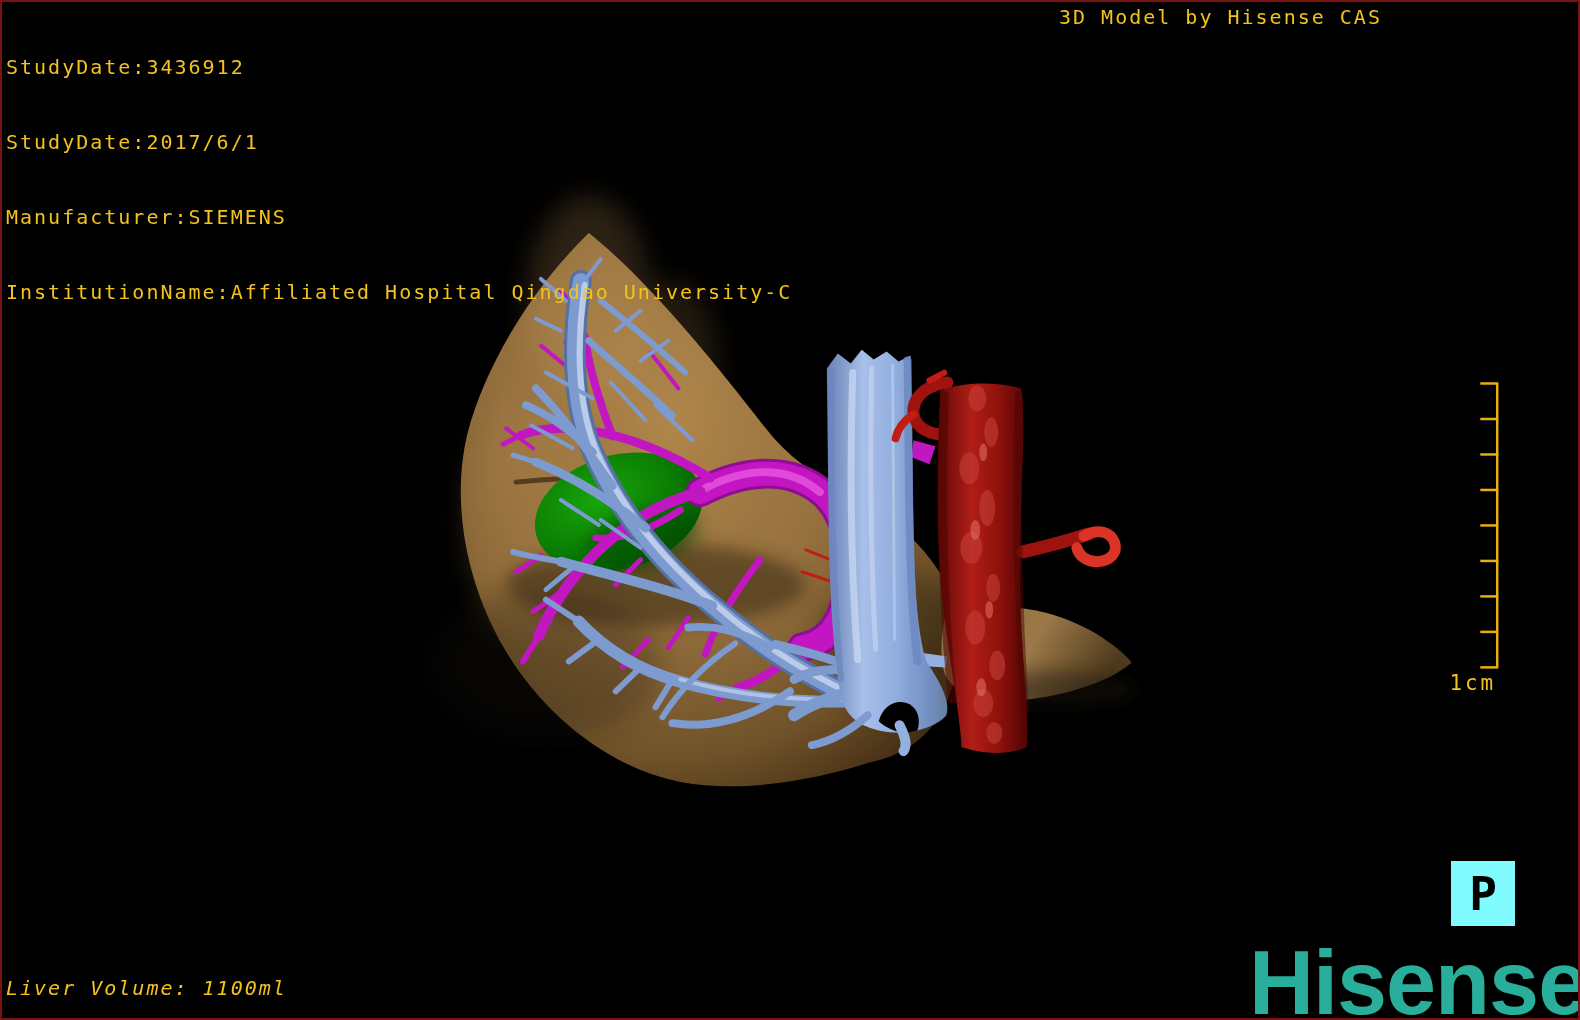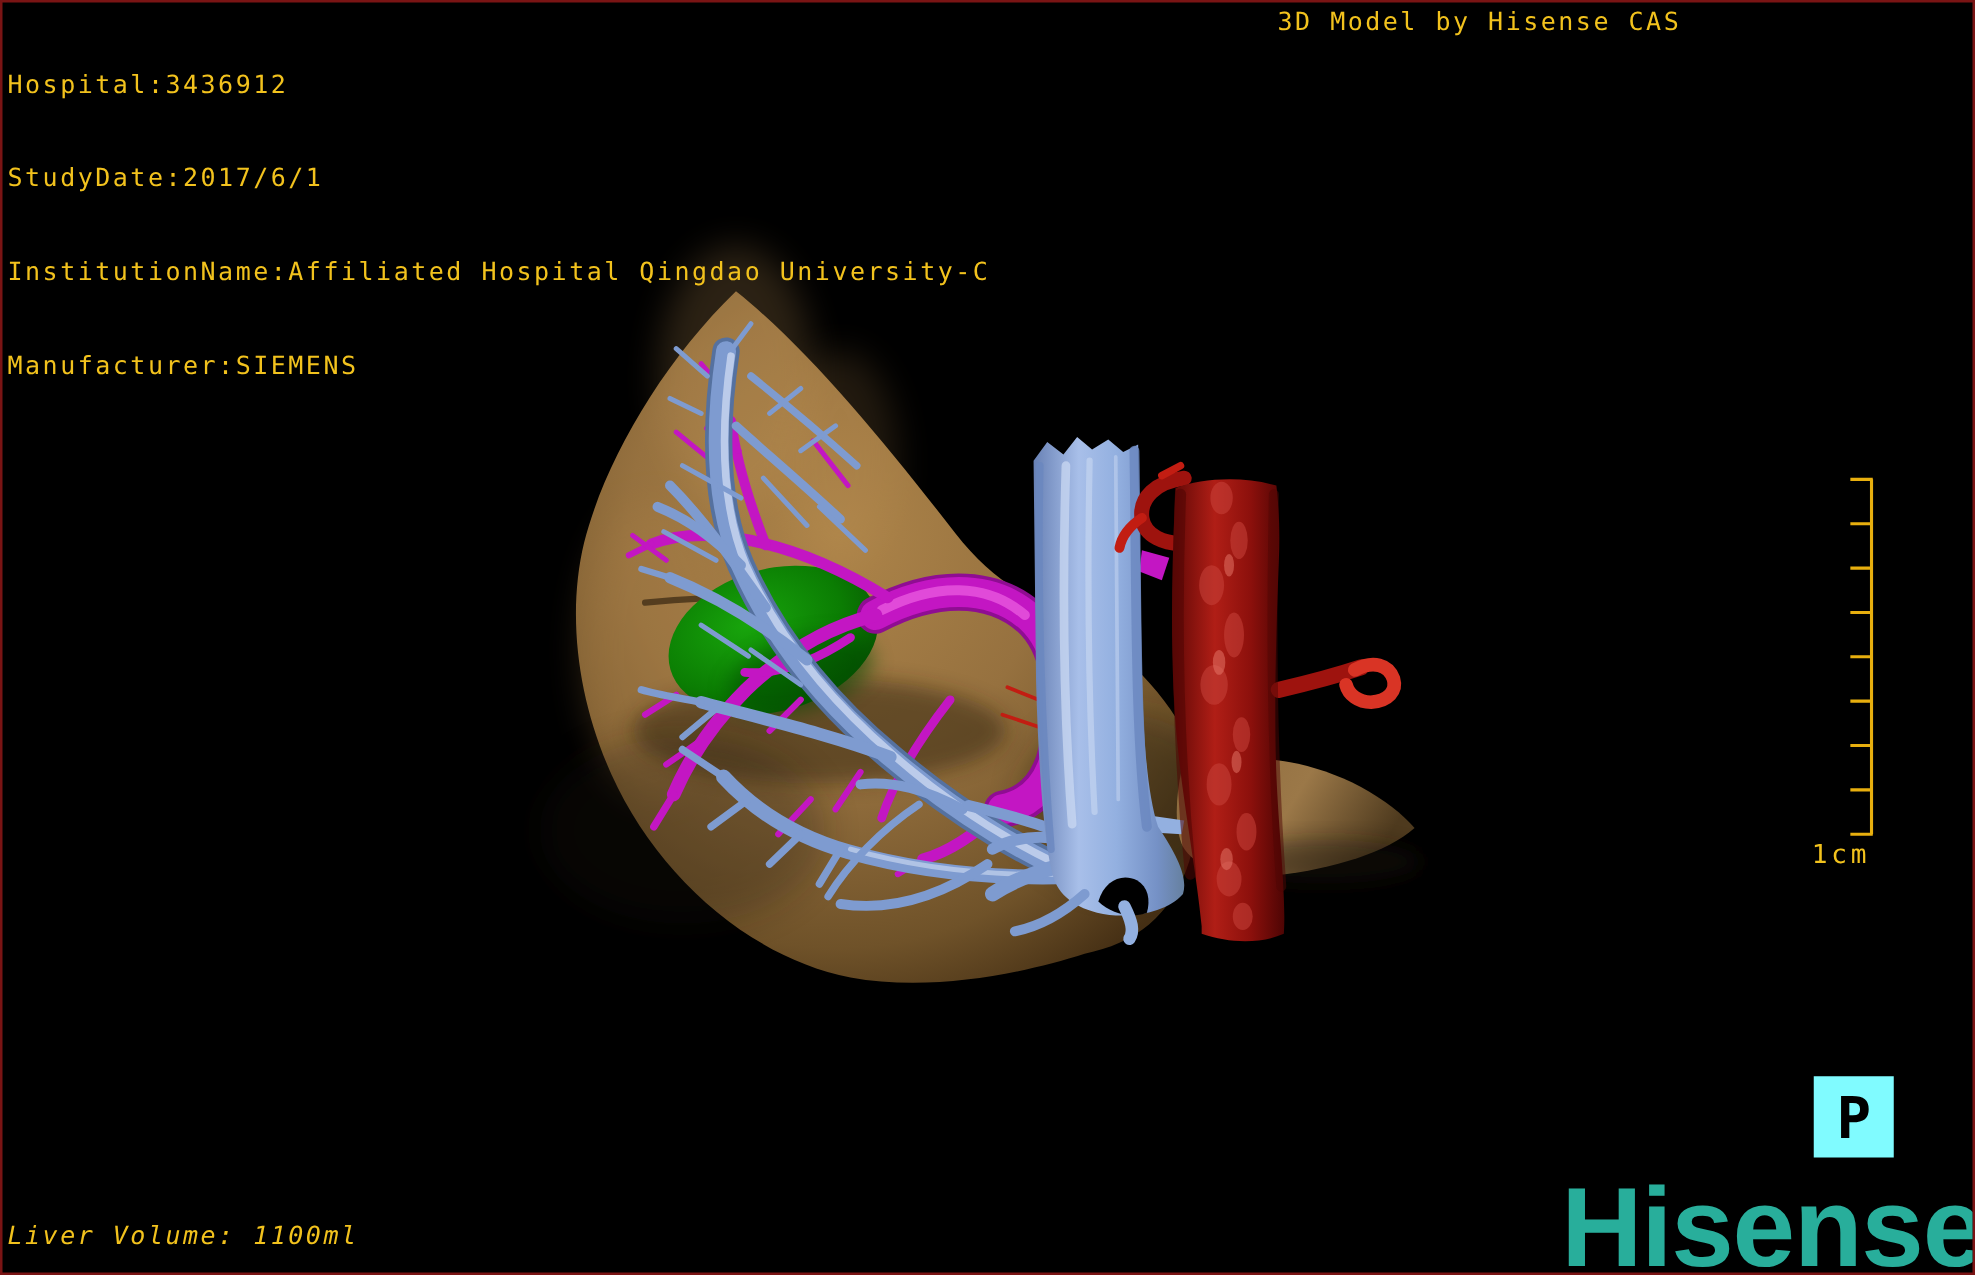--- a/index.html
+++ b/index.html
@@ -14,21 +14,21 @@
   }
   .overlay{
     position:absolute;
     color:var(--gold,#f2c21d);
     font-size:20px;
     letter-spacing:2px;
     line-height:25px;
     white-space:pre;
   }
   .patient-info{left:4px;top:3px;}
-  .wm-title{left:1020px;top:3px;}
+  .wm-title{left:1057px;top:3px;}
   .volume{left:4px;top:974px;font-style:italic;}
   .pbtn{
     position:absolute;left:1449px;top:859px;width:64px;height:65px;
     background:var(--p-button-bg,#80fbff);
     color:var(--p-button-fg,#000);
     display:flex;align-items:center;justify-content:center;
     font-size:46px;font-weight:bold;
     cursor:pointer;
   }
   .brand{
@@ -220,24 +220,24 @@
           <line x1="1483" x2="1501" y1="561.125" y2="561.125"></line>
           <line x1="1483" x2="1501" y1="596.75" y2="596.75"></line>
           <line x1="1483" x2="1501" y1="632.375" y2="632.375"></line>
           <line x1="1483" x2="1501" y1="668" y2="668"></line>
         </g>
       <text class="scale-text" x="1452" y="691">1cm</text>
     </g>
   </svg>
 
   <div class="overlay patient-info">
-    <div>Hospital:3436912</div>
+    <div>StudyDate:3436912</div>
     <div>StudyDate:2017/6/1</div>
+    <div>Manufacturer:SIEMENS</div>
     <div>InstitutionName:Affiliated Hospital Qingdao University-C</div>
-    <div>Manufacturer:SIEMENS</div>
   </div>
 
   <div class="overlay wm-title">3D Model by Hisense CAS</div>
 
   <div class="overlay volume">Liver Volume: 1100ml</div>
 
   <div class="pbtn">P</div>
 
   <div class="brand">Hisense</div>
 </div>

